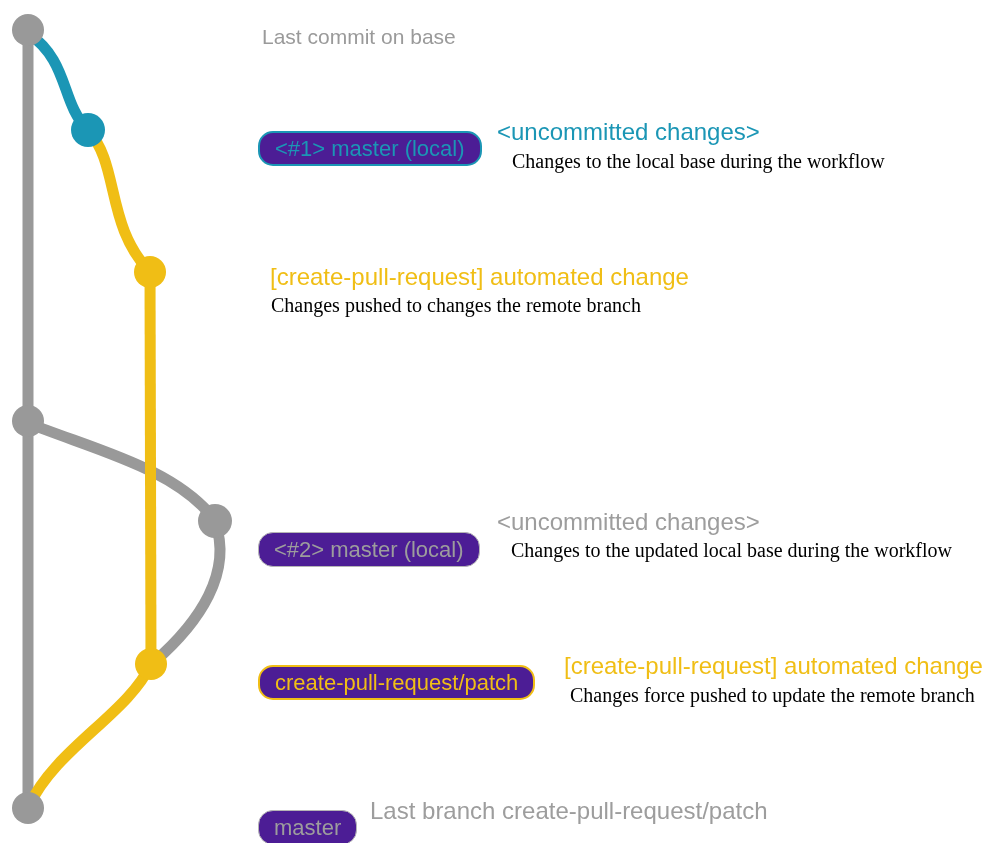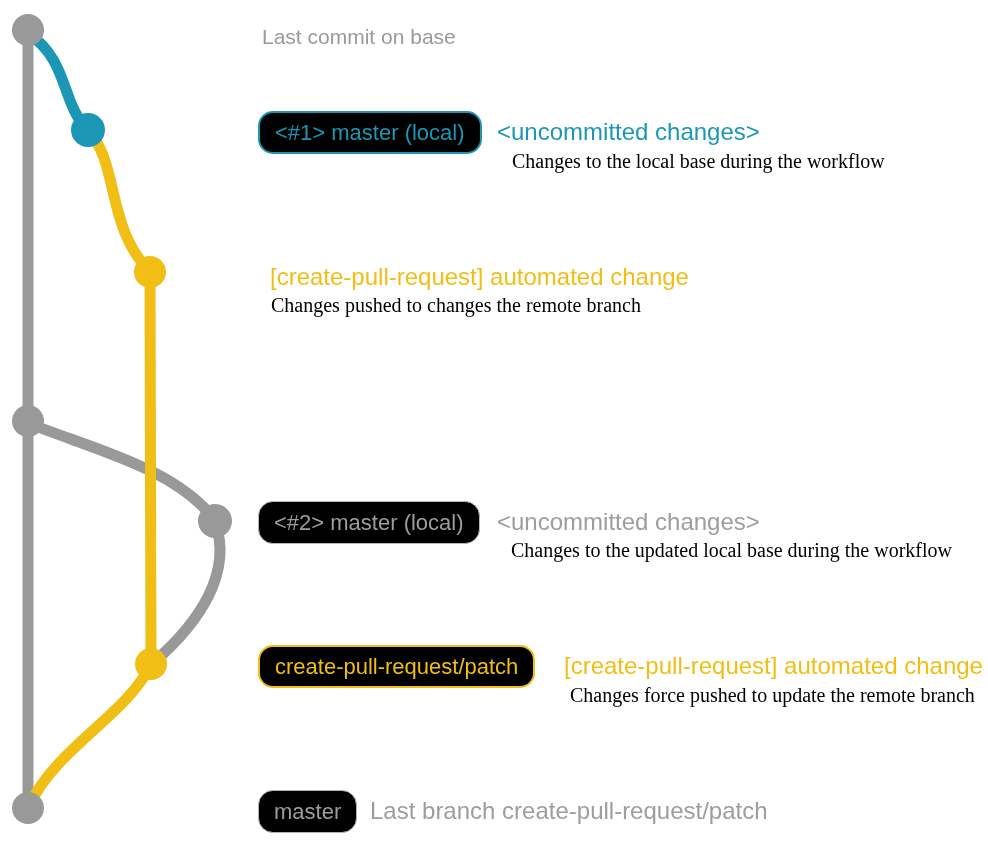--- a/index.html
+++ b/index.html
@@ -16,27 +16,28 @@
   .abs { position: absolute; white-space: nowrap; }
 
   .caption {
     color: #9a9a9a;
     font-size: 21px;
     line-height: 24px;
     margin-top: 7px;
   }
   .badge {
     box-sizing: border-box;
-    height: 43px;
+    height: 35px;
     border-radius: 15px;
     display: inline-flex;
     align-items: center;
     padding: 0 15px;
     font-size: 22px;
-    background: #000000;
+    background: #4c1d95;
+    margin-top: 20px;
   }
   .badge.teal   { border: 2px solid #1b96b5; color: #1b96b5; }
   .badge.yellow { border: 2px solid #f0be15; color: #f0be15; }
   .badge.gray   { border: 1.5px solid #b5b5b5; color: #9d9d9d; }
 
   .title {
     font-size: 24px;
     line-height: 25px;
   }
   .title.teal   { color: #1b96b5; }
@@ -83,21 +84,21 @@
   <div class="abs caption" style="left:262px; top:18px;">Last commit on base</div>
 
   <div class="abs badge teal" style="left:258px; top:111px;">&lt;#1&gt; master (local)</div>
   <div class="abs title teal" style="left:497px; top:119px;">&lt;uncommitted changes&gt;</div>
   <div class="abs desc" style="left:512px; top:150px;">Changes to the local base during the workflow</div>
 
   <div class="abs title yellow" style="left:262px; top:264px;">[create-pull-request] automated change</div>
   <div class="abs desc" style="left:271px; top:294px;">Changes pushed to changes the remote branch</div>
 
 
-  <div class="abs badge gray" style="left:258px; top:501px;">&lt;#2&gt; master (local)</div>
+  <div class="abs badge gray" style="left:258px; top:512px;">&lt;#2&gt; master (local)</div>
   <div class="abs title gray" style="left:497px; top:509px;">&lt;uncommitted changes&gt;</div>
   <div class="abs desc" style="left:511px; top:539px;">Changes to the updated local base during the workflow</div>
 
   <div class="abs badge yellow" style="left:258px; top:645px;">create-pull-request/patch</div>
   <div class="abs title yellow" style="left:556px; top:653px;">[create-pull-request] automated change</div>
   <div class="abs desc" style="left:570px; top:684px;">Changes force pushed to update the remote branch</div>
 
   <div class="abs badge gray" style="left:258px; top:790px;">master</div>
   <div class="abs title gray" style="left:370px; top:798px;">Last branch create-pull-request/patch</div>
 

